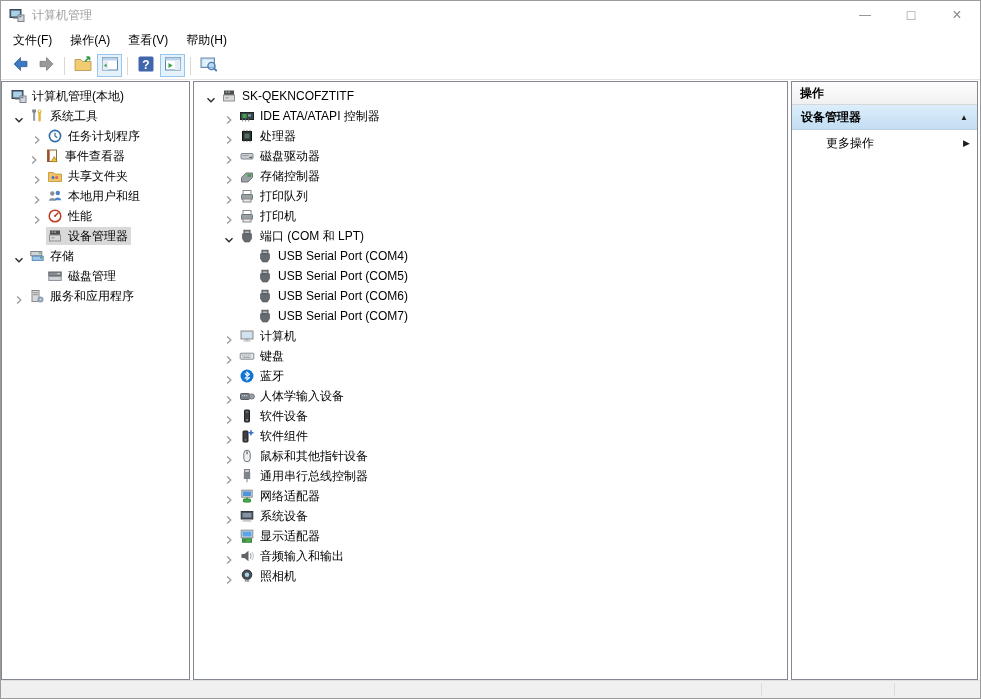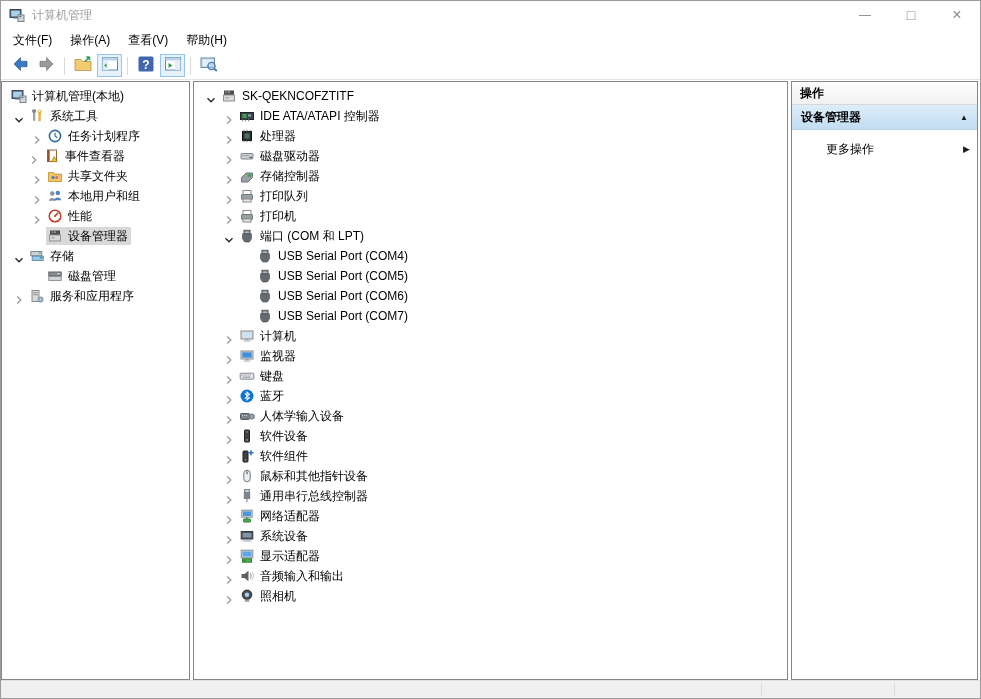--- a/index.html
+++ b/index.html
@@ -36,21 +36,21 @@
   .trow{height:20px;display:flex;align-items:flex-end;white-space:nowrap;cursor:default;}
   .chev{width:18px;flex:0 0 18px;display:flex;align-items:center;justify-content:center;}
   .trc{display:inline-flex;align-items:center;height:18px;padding:0 3px 0 1px;}
   .trc.sel{background:#d9d9d9;}
   .ticon{width:16px;height:16px;flex:0 0 16px;display:inline-flex;margin-right:5px;}
   .tlabel{line-height:18px;}
   
   .actions-header{height:22px;flex:0 0 22px;line-height:22px;padding-left:8px;font-weight:bold;background:linear-gradient(#fdfdfd,#f1f1f1);border-bottom:1px solid #d7d7d7;}
   .section-bar{height:24px;flex:0 0 24px;display:flex;align-items:center;padding:0 9px;font-weight:bold;background:linear-gradient(#dceefb,#c3ddf2);border-bottom:1px solid #bad2e6;}
   .collapse-ind{margin-left:auto;font-size:8px;color:#1c1c1c;}
-  .more-row{height:20px;display:flex;align-items:center;padding-left:34px;margin-top:9px;}
+  .more-row{height:20px;display:flex;align-items:center;padding-left:34px;margin-top:3px;}
   .more-arrow{margin-left:auto;margin-right:7px;font-size:9px;color:#1c1c1c;}
   
   .statusbar{height:17px;flex:0 0 17px;background:#f0f0f0;border-top:1px solid #e0e0e0;position:relative;}
   .sb-sep{position:absolute;top:2px;bottom:2px;width:1px;background:#dcdcdc;}
 </style>
 </head>
 <body>
 
 <div class="window">
 
@@ -544,38 +544,20 @@
         </div>
         <div class="trow" style="padding-left:26px">
           <span class="chev">
             <svg width="10" height="10">
               <polyline points="3.2,1.5 6.8,5 3.2,8.5" fill="none" stroke="#9a9a9a" stroke-width="1.3"></polyline>
             </svg>
           </span>
           <span class="trc">
             <span class="ticon">
               <svg width="16" height="16" viewBox="0 0 16 16">
-                <rect x="2" y="3" width="12" height="8" fill="#d6d9dc" stroke="#878d93"></rect>
-                <rect x="3.3" y="4.3" width="9.4" height="5.4" fill="#3f8fd9"></rect>
-                <rect x="6.5" y="11" width="3" height="1.4" fill="#9aa0a6"></rect>
-                <rect x="4.5" y="12.4" width="7" height="1.2" fill="#b7bcc2"></rect>
-              </svg>
-            </span>
-            <span class="tlabel">监视器</span>
-          </span>
-        </div>
-        <div class="trow" style="padding-left:26px">
-          <span class="chev">
-            <svg width="10" height="10">
-              <polyline points="3.2,1.5 6.8,5 3.2,8.5" fill="none" stroke="#9a9a9a" stroke-width="1.3"></polyline>
-            </svg>
-          </span>
-          <span class="trc">
-            <span class="ticon">
-              <svg width="16" height="16" viewBox="0 0 16 16">
                 <rect x="1.2" y="5.2" width="13.6" height="6" rx="0.8" fill="#e6e8ea" stroke="#858a90"></rect>
                 <g fill="#9aa0a6">
                   <rect x="2.5" y="6.5" width="1.3" height="1.1"></rect>
                   <rect x="4.5" y="6.5" width="1.3" height="1.1"></rect>
                   <rect x="6.5" y="6.5" width="1.3" height="1.1"></rect>
                   <rect x="8.5" y="6.5" width="1.3" height="1.1"></rect>
                   <rect x="10.5" y="6.5" width="1.3" height="1.1"></rect>
                   <rect x="3.5" y="8.6" width="8" height="1.2"></rect>
                 </g>
               </svg>

